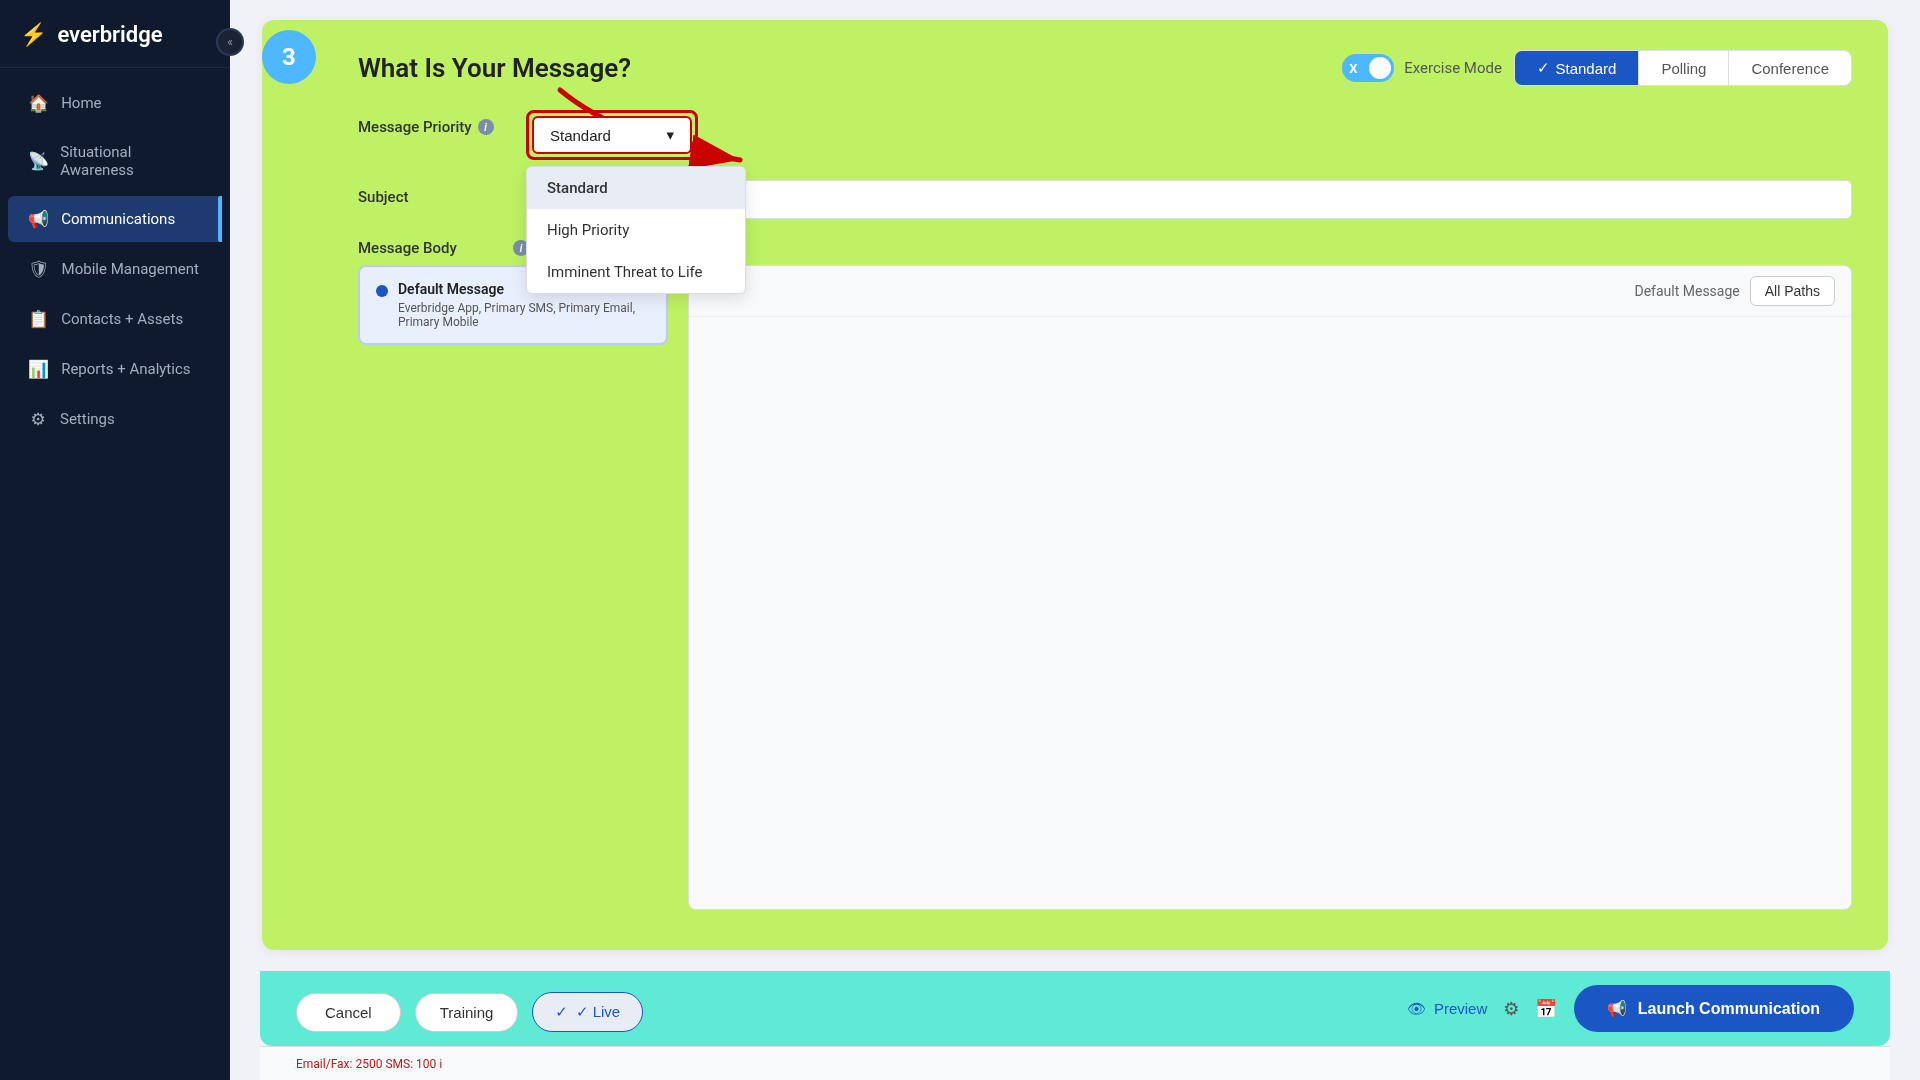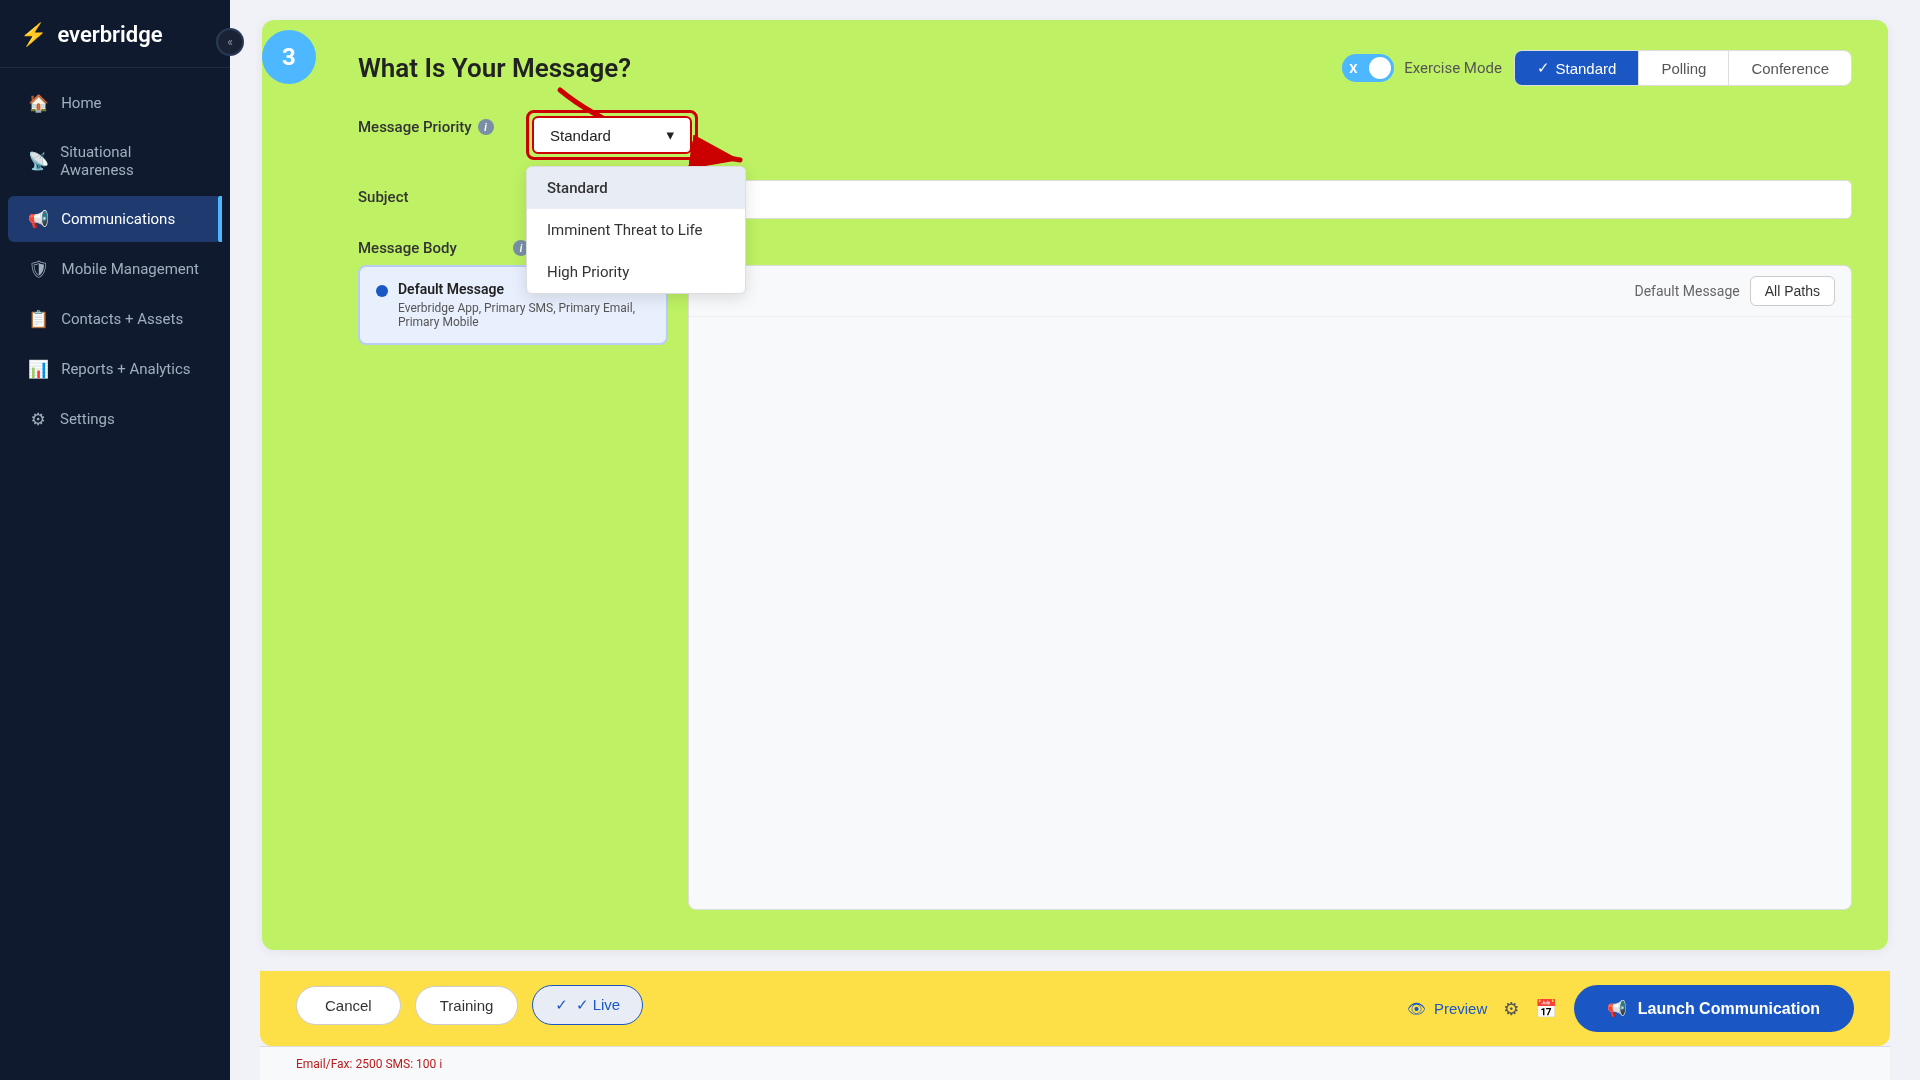--- a/index.html
+++ b/index.html
@@ -540,22 +540,22 @@
       <div class="priority-dropdown-wrap">
         <div style="border: 3px solid #cc0000; border-radius: 8px; padding: 3px; display: inline-block;">
           <button class="priority-dropdown-btn">
             <span>Standard</span>
             <span>▾</span>
           </button>
         </div>
         
         <div class="dropdown-menu">
           <div class="dropdown-option selected">Standard</div>
+          <div class="dropdown-option">High Priority</div>
           <div class="dropdown-option">Imminent Threat to Life</div>
-          <div class="dropdown-option">High Priority</div>
         </div>
       </div>
     </div>
 
     <div class="form-row">
       <label class="form-label">Subject</label>
       <input class="subject-input" type="text" style="flex: 1 1 0%;">
     </div>
 
     <div style="padding-left:60px; margin-bottom:8px; display:flex; align-items:center; gap:5px;text-align:center;">
@@ -580,21 +580,21 @@
         <div class="all-paths-header">
           <span style="font-size:14px;color:#666;margin-right:10px;">Default Message</span>
           <button class="all-paths-btn">All Paths</button>
         </div>
         <div class="message-editor"></div>
       </div>
     </div>
 
   </div>
 
-  <div style="margin: 0 30px 0 30px; background:#fde047; border-radius: 0 0 12px 12px; border-top:1px solid #eee; padding: 14px 36px; display:flex; align-items:flex-start; justify-content:space-between;">
+  <div style="margin: 0 30px 0 30px; background:#5eead4; border-radius: 0 0 12px 12px; border-top:1px solid #eee; padding: 14px 36px; display:flex; align-items:flex-end; justify-content:space-between;">
     <div class="footer-left">
       <button class="cancel-btn">Cancel</button>
       <button class="training-btn">Training</button>
       <button class="live-btn">
         <span>✓</span>
         <span style="margin-left:2px;">✓ Live</span>
       </button>
     </div>
     <div class="footer-right">
       <button class="preview-btn">

